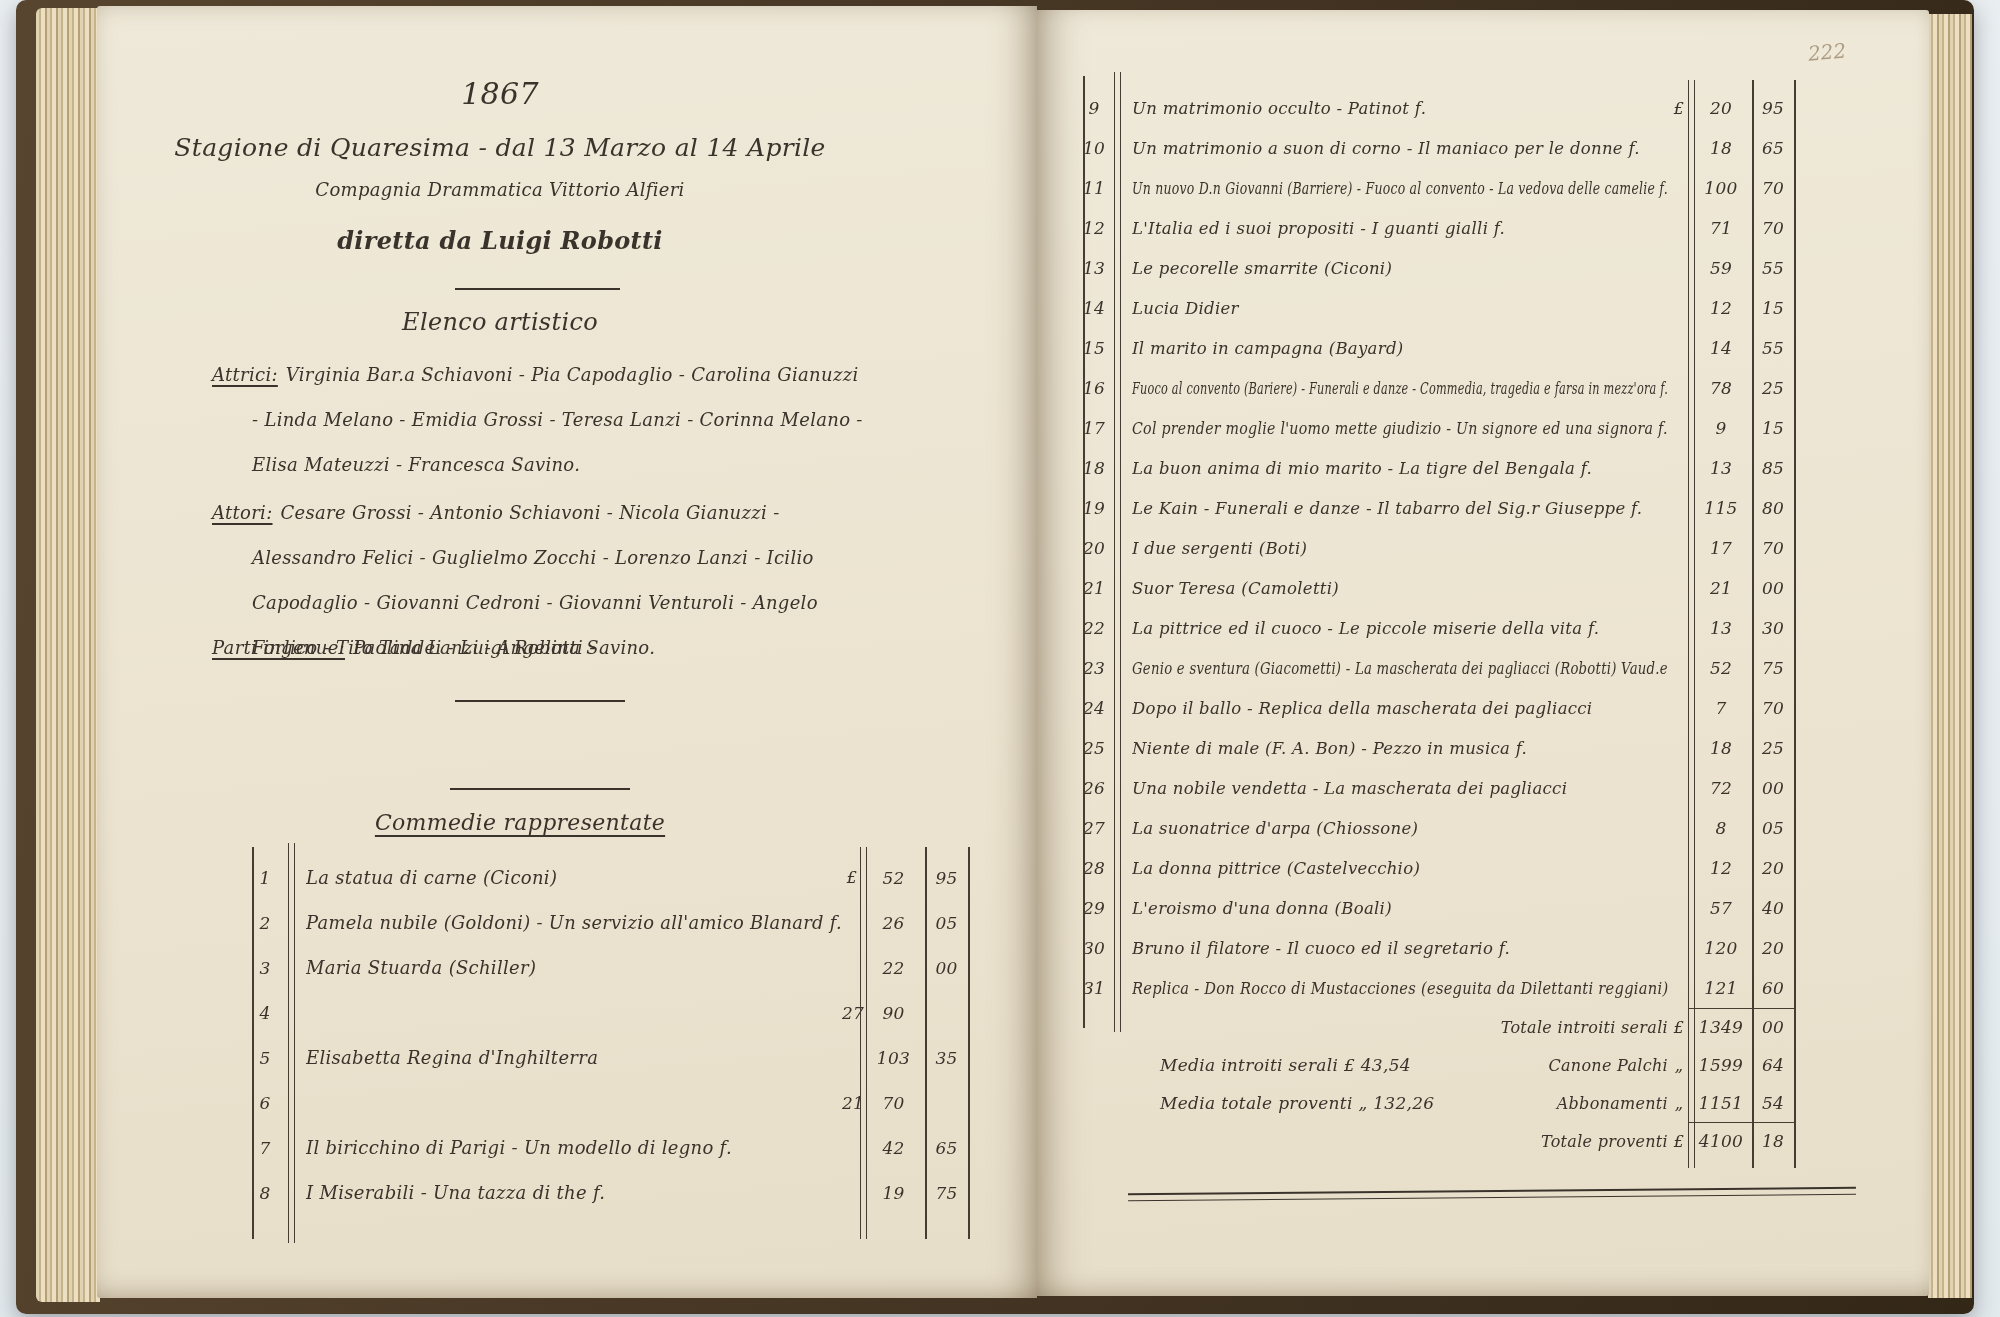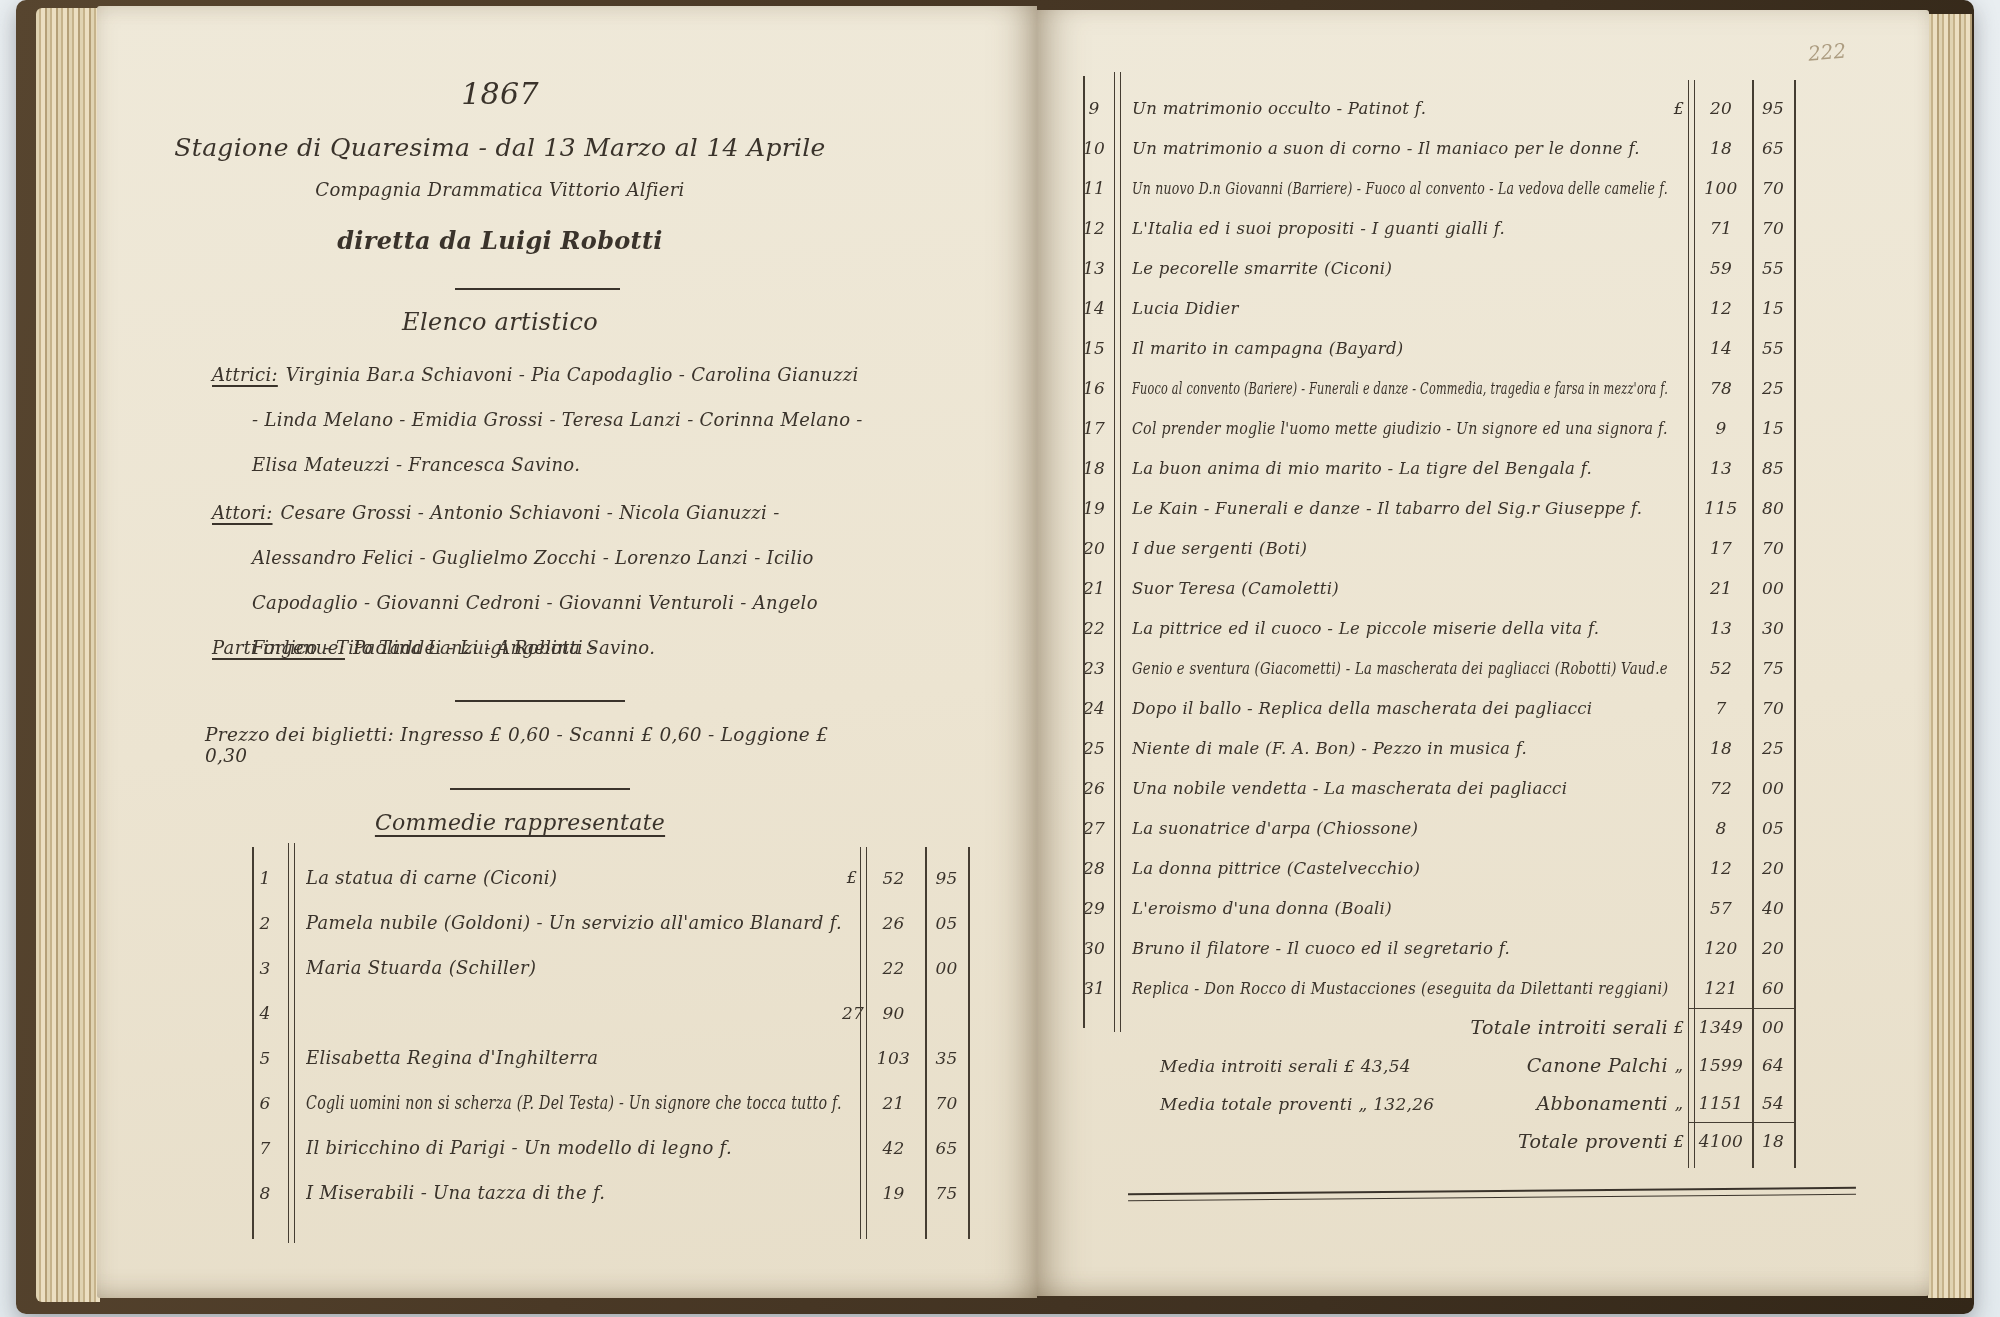--- a/index.html
+++ b/index.html
@@ -45,21 +45,21 @@
   .c-cur{text-align:center;font-size:16px;}
   .c-lire,.c-cent{text-align:center;font-size:17px;}
   .vl{position:absolute;width:1.5px;background:#453d32;}
   .dl{position:absolute;width:5px;border-left:1.6px solid #453d32;border-right:1.6px solid #453d32;}
   .hl{position:absolute;height:0;border-top:1.6px solid #453d32;}
 
   
   .total-row{display:grid;grid-template-columns:44px 16px 536px 22px 62px 42px;height:38px;align-items:center;}
   .t-mid{display:flex;justify-content:space-between;align-items:baseline;overflow:visible;}
   .t-note{font-size:17px;padding-left:28px;white-space:nowrap;}
-  .t-label{font-size:19px;text-align:center;white-space:nowrap;}
+  .t-label{font-size:16px;text-align:center;white-space:nowrap;}
   .flourish{position:absolute;left:1128px;top:1190px;width:728px;height:5px;
     border-top:2.5px solid #3a332b;border-bottom:1.5px solid #3a332b;transform:rotate(-.5deg);}
   .pgnum{left:1808px;top:40px;font-size:20px;color:#ac9c80;transform:rotate(-5deg);font-style:italic;}
 </style>
 </head>
 <body>
 
 <div class="canvas">
   <div class="cover"></div>
   <div class="edge edge-left"></div>
@@ -78,24 +78,20 @@
     <span class="u">Attrici:</span><span>Virginia Bar.a Schiavoni - Pia Capodaglio - Carolina Gianuzzi - Linda Melano - Emidia Grossi - Teresa Lanzi - Corinna Melano - Elisa Mateuzzi - Francesca Savino.</span>
   </div>
   <div class="abs hand para" style="left:212px;top:490px;width:618px;">
     <span class="u">Attori:</span><span>Cesare Grossi - Antonio Schiavoni - Nicola Gianuzzi - Alessandro Felici - Guglielmo Zocchi - Lorenzo Lanzi - Icilio Capodaglio - Giovanni Cedroni - Giovanni Venturoli - Angelo Forlico - Tito Taddei - Luigi Robotti -</span>
   </div>
   <div class="abs hand para" style="left:212px;top:625px;width:618px;">
     <span class="u">Parti ingenue:</span><span>Paolina Lanzi - Angelina Savino.</span>
   </div>
 
   <div class="abs rule" style="left:455px;top:700px;width:170px;"></div>
-  <div class="abs hand" style="left:205px;top:724px;width:660px;font-size:18.5px;">
-    <span>Prezzo dei biglietti:</span>
-    <span>Ingresso £ 0,60 - Scanni £ 0,60 - Loggione £ 0,30</span>
-  </div>
   <div class="abs rule" style="left:450px;top:788px;width:180px;"></div>
   <div class="abs ctr hand" style="left:300px;top:810px;width:440px;font-size:22px;text-decoration:underline;text-underline-offset:5px;">Commedie rappresentate</div>
 
   <div class="tbl lp-tbl" style="left:240px;top:855px;width:740px;">
     <div class="vl" style="left:12px;top:-8px;height:392px;"></div>
     <div class="dl" style="left:48px;top:-12px;height:400px;"></div>
     <div class="dl" style="left:620px;top:-8px;height:392px;"></div>
     <div class="vl" style="left:685px;top:-8px;height:392px;"></div>
     <div class="vl" style="left:728px;top:-8px;height:392px;"></div>
 
@@ -139,21 +135,20 @@
         <div></div>
         <div class="c-title"><span class="fit">Elisabetta Regina d'Inghilterra</span></div>
         <div class="c-cur"></div>
         <div class="c-lire">103</div>
         <div class="c-cent">35</div>
       </div>
 
       <div class="trow hand">
         <div class="c-num">6</div>
         <div></div>
-        <div class="c-title"><span class="fit" style="transform: scaleX(0.79056);">Cogli uomini non si scherza (P. Del Testa) - Un signore che tocca tutto f.</span></div>
         <div class="c-cur"></div>
         <div class="c-lire">21</div>
         <div class="c-cent">70</div>
       </div>
 
       <div class="trow hand">
         <div class="c-num">7</div>
         <div></div>
         <div class="c-title"><span class="fit">Il biricchino di Parigi - Un modello di legno f.</span></div>
         <div class="c-cur"></div>

